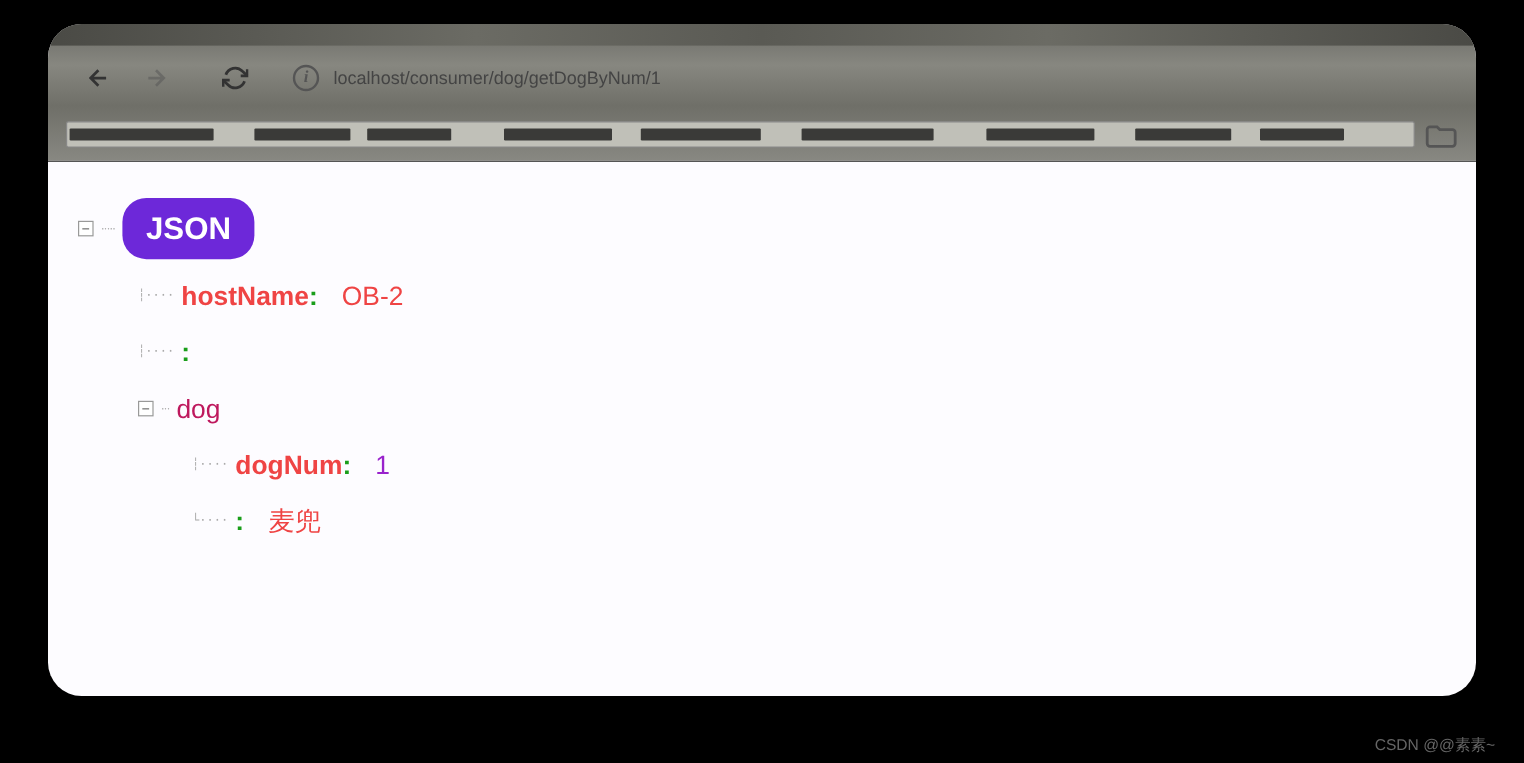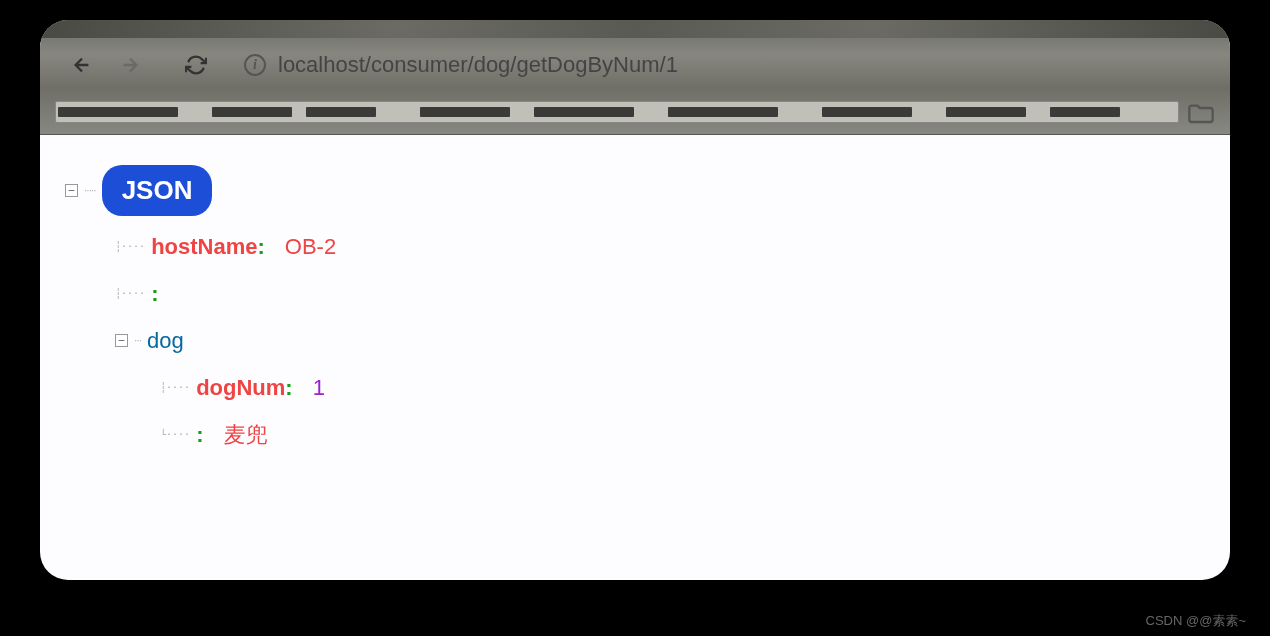--- a/index.html
+++ b/index.html
@@ -63,21 +63,21 @@
       display: flex;
       align-items: center;
       justify-content: center;
       font-size: 14px;
       font-family: "Times New Roman", serif;
       color: #555;
       font-style: italic;
       font-weight: bold;
     }
     .url-text {
-      font-size: 22px;
+      font-size: 15px;
       color: #444;
     }
     .bookmark-row {
       display: flex;
       align-items: center;
       height: 40px;
       padding: 0 15px;
       gap: 8px;
     }
     .bookmark-bar {
@@ -131,41 +131,41 @@
       line-height: 1;
       margin-right: 6px;
     }
     .tree-dots {
       color: #aaa;
       font-size: 10px;
       letter-spacing: -1px;
       margin-right: 6px;
     }
     .json-badge {
-      background: #1d4ed8;
+      background: #6d28d9;
       color: #fff;
       font-size: 26px;
       font-weight: 600;
       padding: 6px 20px;
       border-radius: 20px;
       display: inline-block;
     }
     .tree-connector {
       color: #aaa;
       font-size: 10px;
       display: inline-block;
       white-space: pre;
       font-family: monospace;
     }
     .key-name {
       color: #ef4444;
       font-weight: bold;
     }
     .object-name {
-      color: #0369a1;
+      color: #be185d;
     }
     .string-value {
       color: #ef4444;
     }
     .number-value {
       color: #9922cc;
     }
     .colon {
       color: #1a9e1a;
       font-weight: bold;

